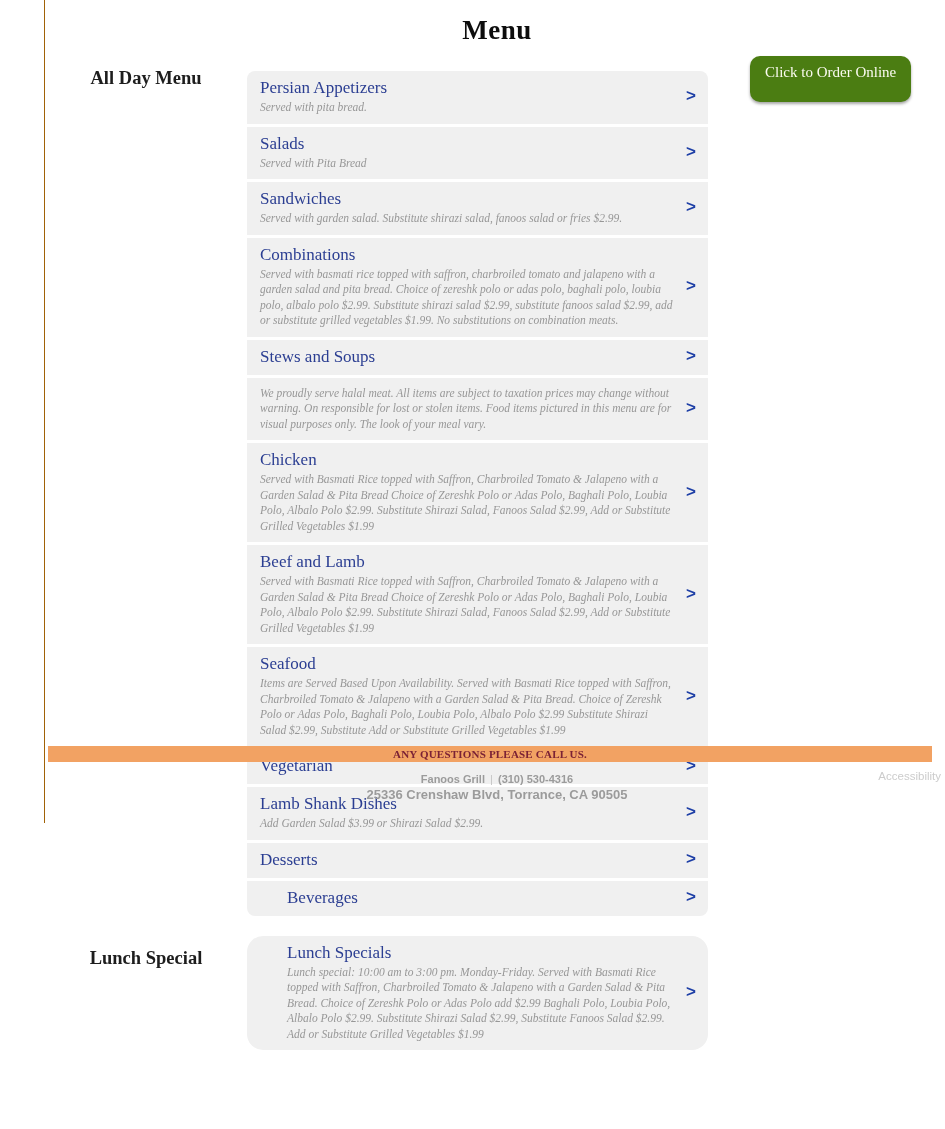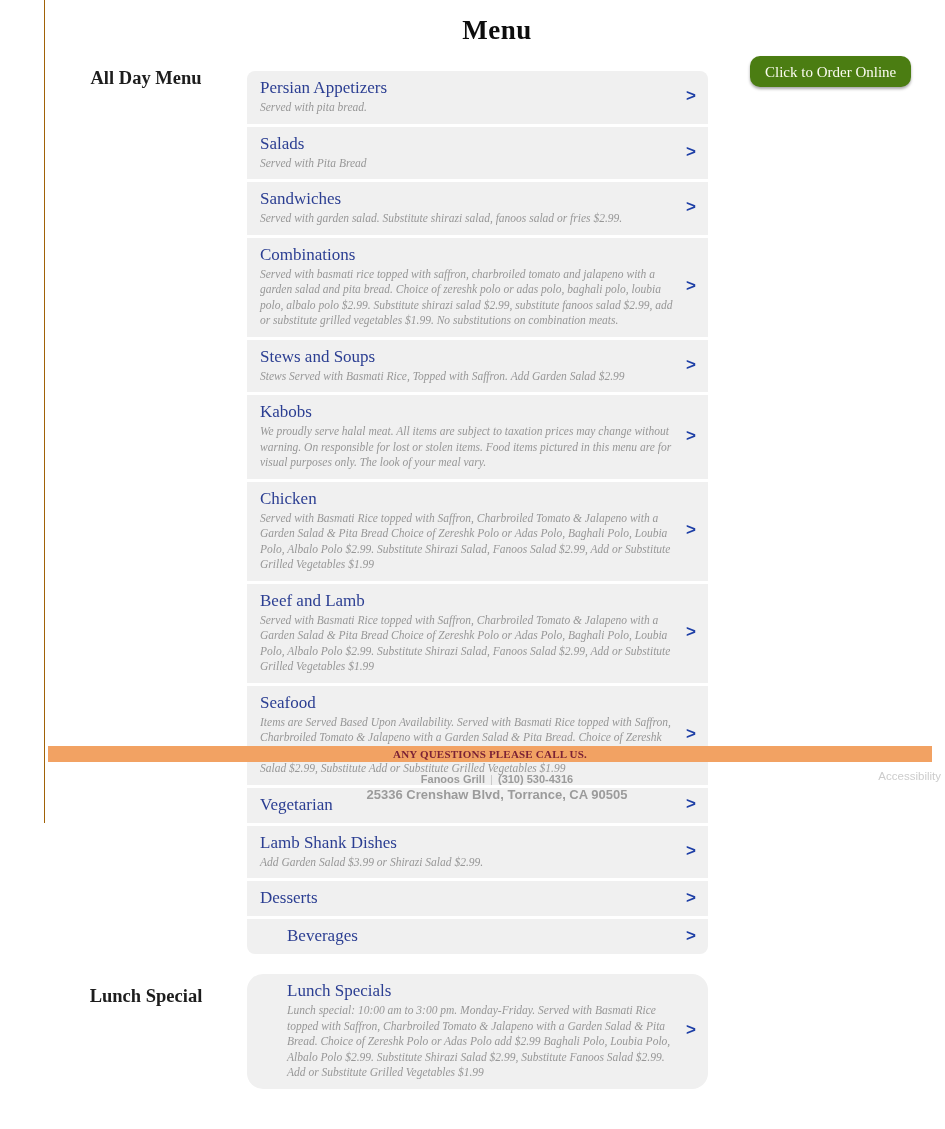--- a/index.html
+++ b/index.html
@@ -39,21 +39,21 @@
   .accordion-col { width:461px; flex:none; box-sizing:border-box; }
   .row-allday .accordion-col { margin-top:15px; }
   .row-lunch { margin-top:20px; }
   .right-col { flex:1; }
   .order-btn {
     margin-left:42px;
     background:var(--accent-green, #4b7d12);
     color:#fcfcf2;
     border:none;
     border-radius:10px;
-    padding:8px 15px 6px 15px;
+    padding:8px 15px 21px 15px;
     font-family:"Liberation Serif", serif;
     font-size:15px;
     box-shadow:0 2px 3px rgba(0,0,0,0.35);
     cursor:pointer;
     white-space:nowrap;
   }
   .menu-item {
     background:var(--item-bg, #f0f0f0);
     display:flex;
     align-items:center;
@@ -170,28 +170,26 @@
     <div class="menu-item-text">
       <div class="menu-item-title">Combinations</div>
       <div class="menu-item-subtitle">Served with basmati rice topped with saffron, charbroiled tomato and jalapeno with a garden salad and pita bread. Choice of zereshk polo or adas polo, baghali polo, loubia polo, albalo polo $2.99. Substitute shirazi salad $2.99, substitute fanoos salad $2.99, add or substitute grilled vegetables $1.99. No substitutions on combination meats.</div>
     </div>
     <span class="chevron">&gt;</span>
   </div>
 
   <div class="menu-item">
     <div class="menu-item-text">
       <div class="menu-item-title">Stews and Soups</div>
-      <div class="menu-item-subtitle">Stews Served with Basmati Rice, Topped with Saffron. Add Garden Salad $2.99</div>
-    </div>
-    <span class="chevron">&gt;</span>
-  </div>
-
-  <div class="menu-item">
-    <div class="menu-item-text">
-      <div class="menu-item-title">Kabobs</div>
+    </div>
+    <span class="chevron">&gt;</span>
+  </div>
+
+  <div class="menu-item">
+    <div class="menu-item-text">
       <div class="menu-item-subtitle">We proudly serve halal meat. All items are subject to taxation prices may change without warning. On responsible for lost or stolen items. Food items pictured in this menu are for visual purposes only. The look of your meal vary.</div>
     </div>
     <span class="chevron">&gt;</span>
   </div>
 
   <div class="menu-item">
     <div class="menu-item-text">
       <div class="menu-item-title">Chicken</div>
       <div class="menu-item-subtitle">Served with Basmati Rice topped with Saffron, Charbroiled Tomato &amp; Jalapeno with a Garden Salad &amp; Pita Bread Choice of Zereshk Polo or Adas Polo, Baghali Polo, Loubia Polo, Albalo Polo $2.99. Substitute Shirazi Salad, Fanoos Salad $2.99, Add or Substitute Grilled Vegetables $1.99</div>
     </div>

